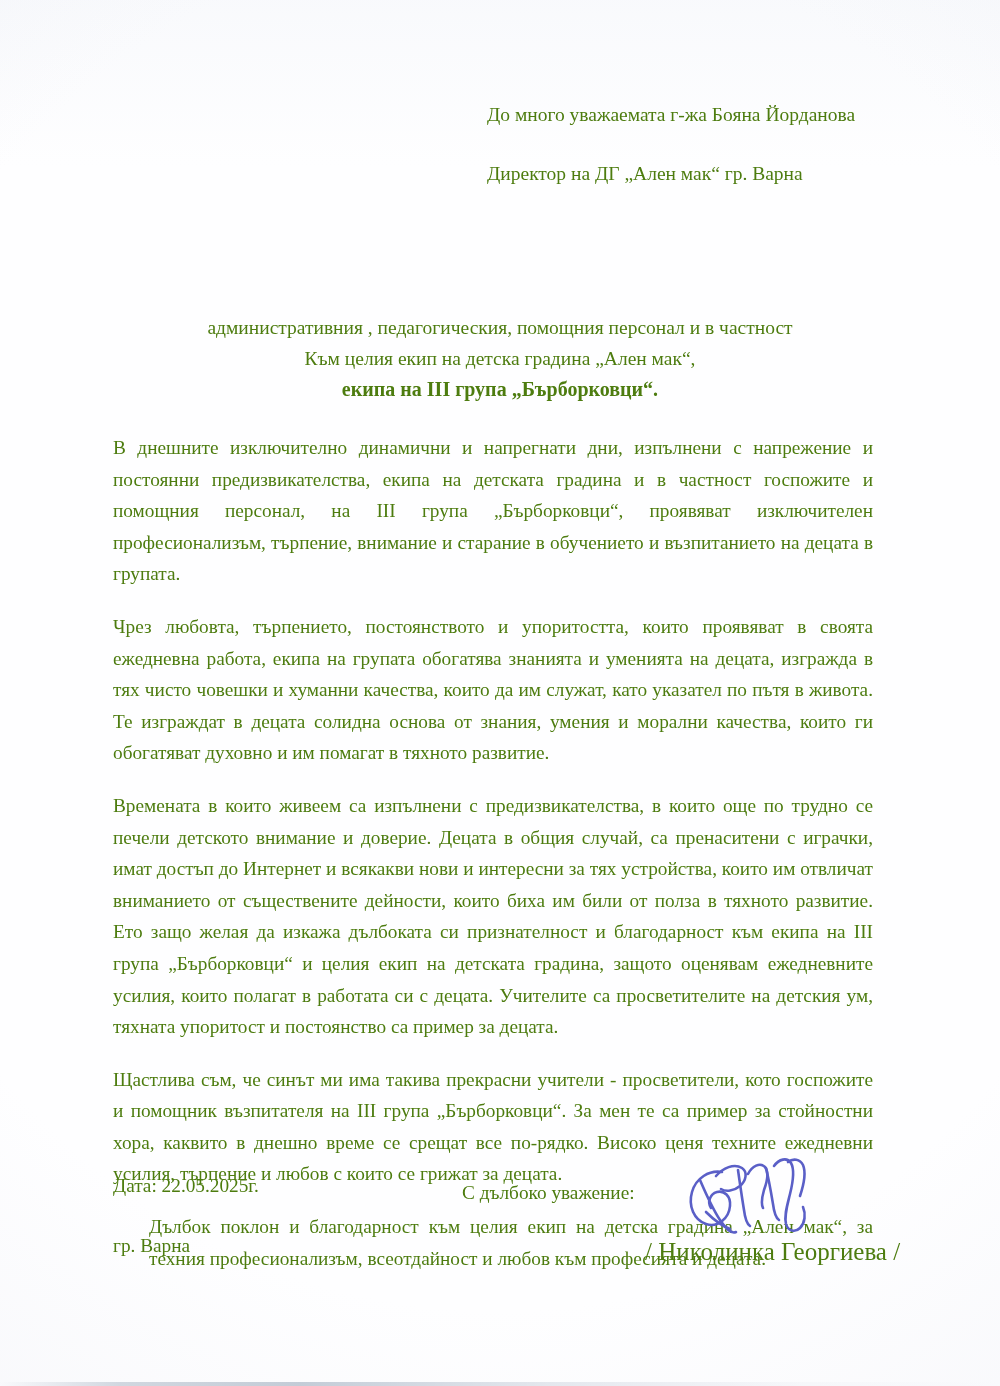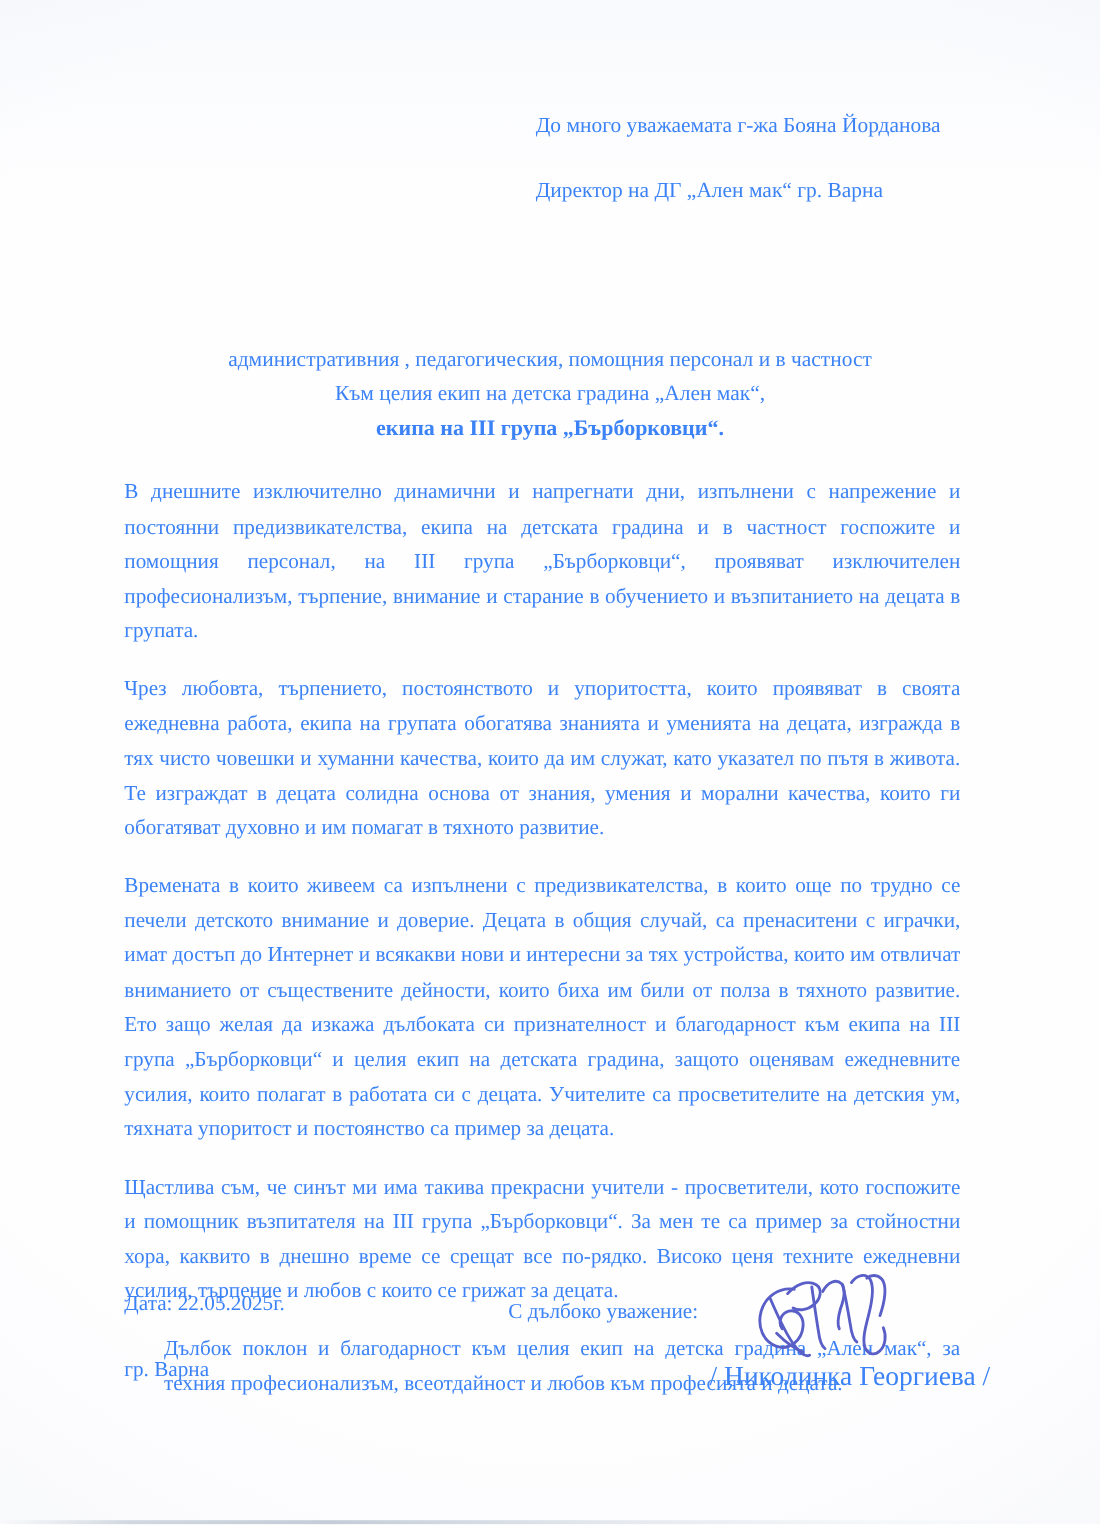--- a/index.html
+++ b/index.html
@@ -9,21 +9,21 @@
     background: #ffffff;
   }
 
   .page {
     position: relative;
     width: 1000px;
     height: 1386px;
     margin: 0 auto;
     background: #fefeff;
     font-family: "Liberation Serif", "DejaVu Serif", serif;
-    color: #3b82f6;
+    color: #4d7c0f;
     overflow: hidden;
   }
 
   
   .page::before {
     content: "";
     position: absolute;
     inset: 0;
     pointer-events: none;
     background:

